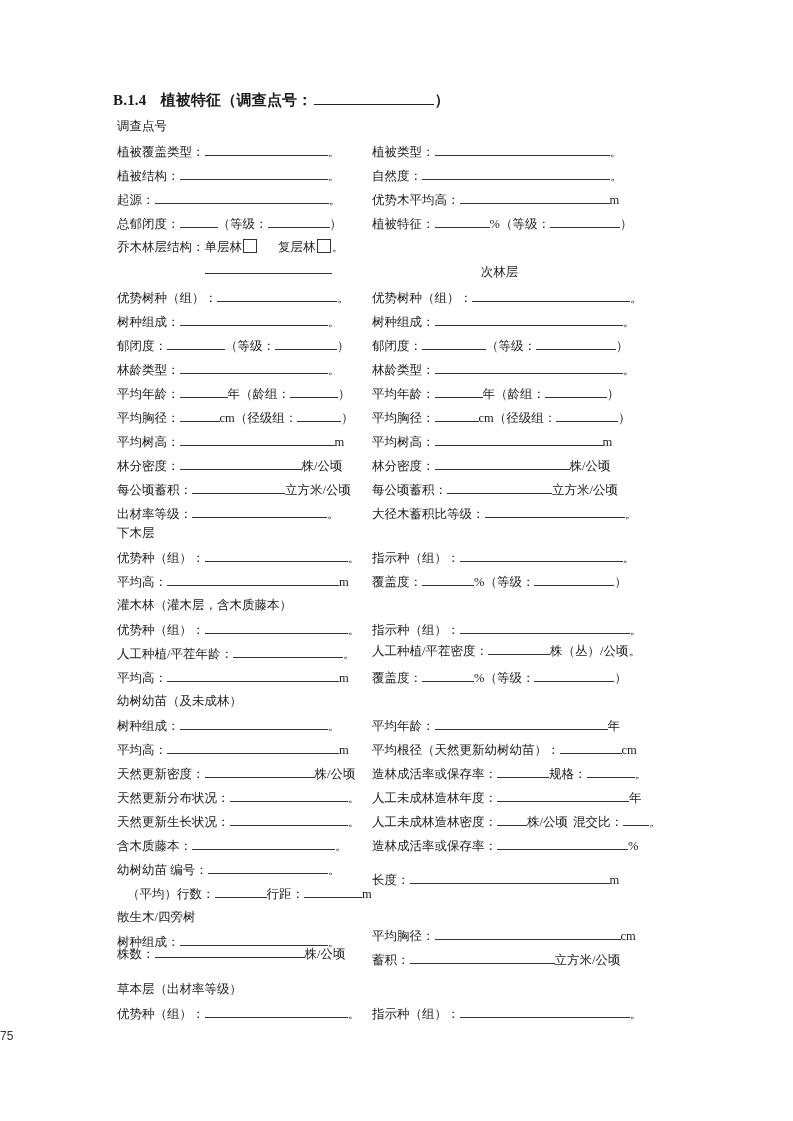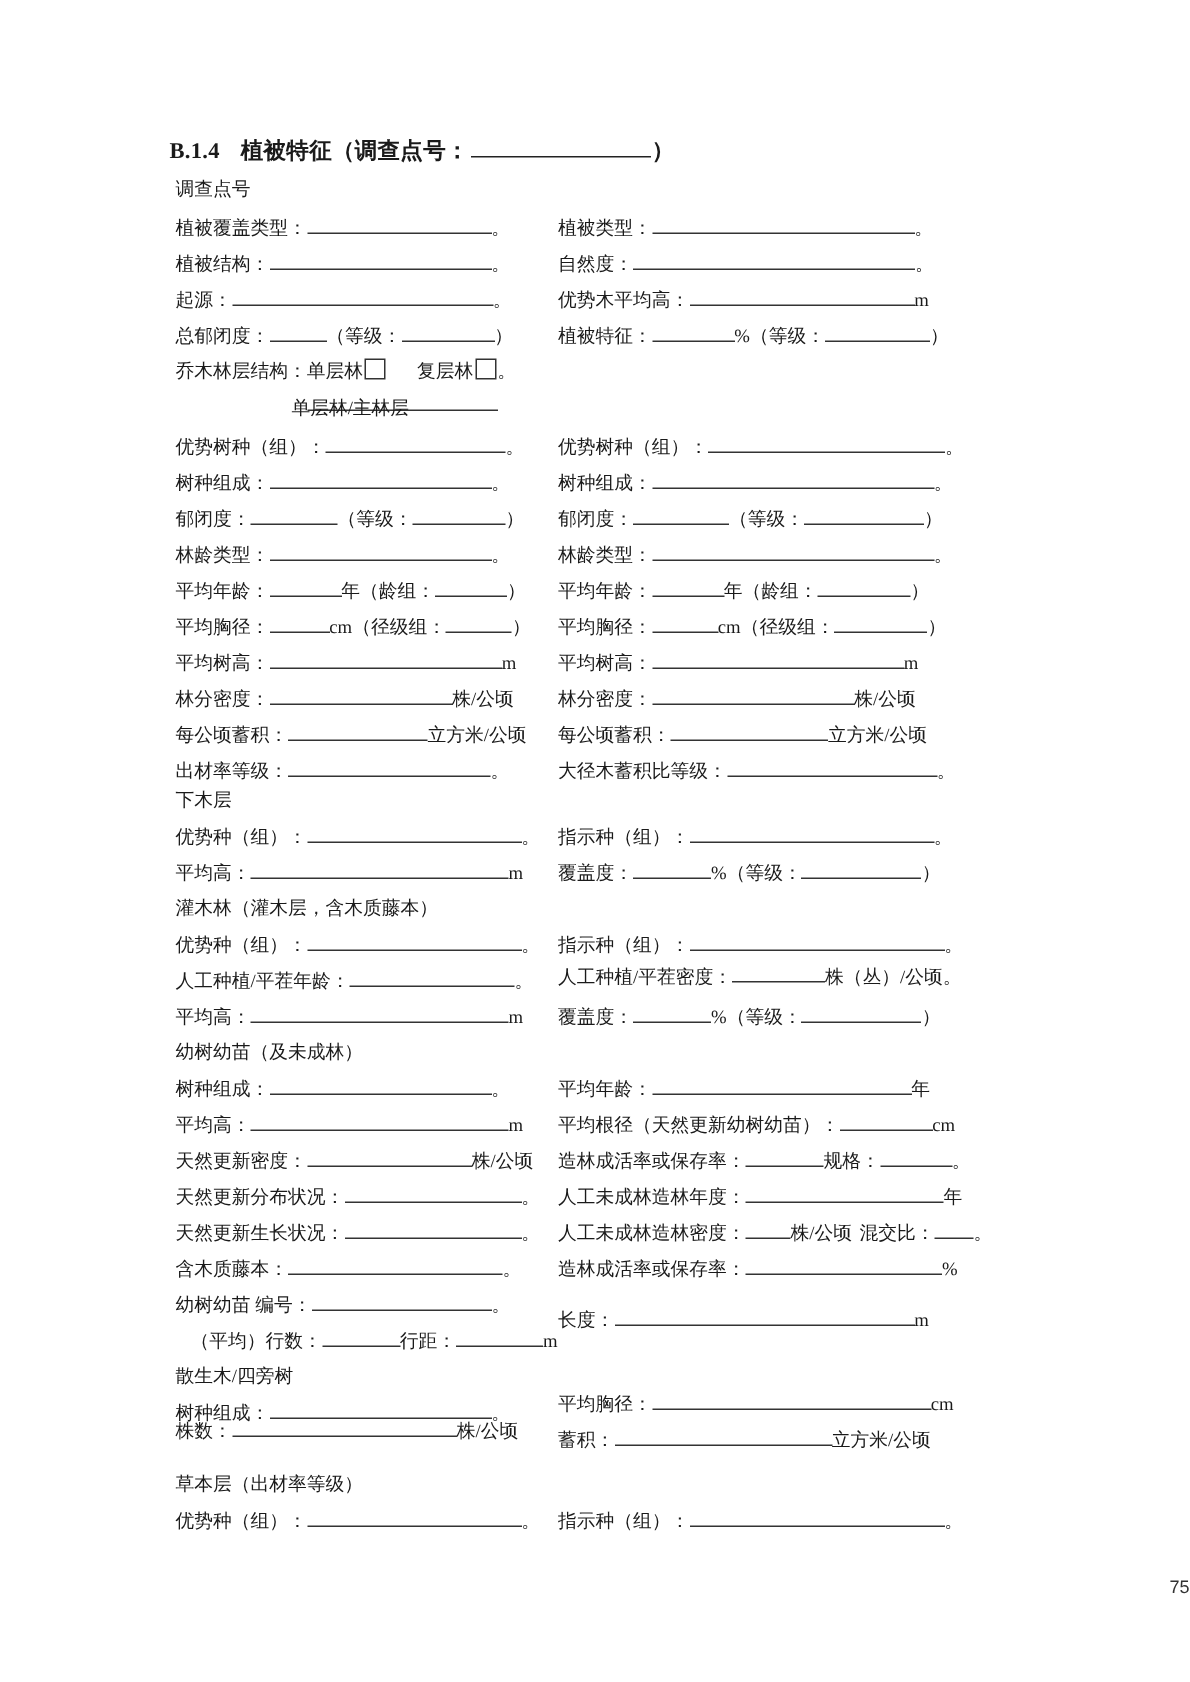--- a/index.html
+++ b/index.html
@@ -94,23 +94,23 @@
     border-bottom: 1px solid #333;
     padding-bottom: 18px;
   }
 
   .period { letter-spacing: 0; }
 
   
   .pagenum {
     position: absolute;
     left: 0;
-    top: 1051px;
+    top: 1029px;
     width: 793px;
-    text-align: right;
+    text-align: left;
     font-size: 12px;
     font-family: "Liberation Sans", sans-serif;
     color: #333;
   }
 </style>
 </head>
 <body>
 
 <div class="page">
 
@@ -172,22 +172,22 @@
   </div>
   <div class="row col-r" style="top:215px">
     <span class="lbl">植被特征：</span>
     <span class="bl" style="width:55px"></span>
     <span class="unit">%</span>
     <span>（等级：</span>
     <span class="bl" style="width:70px"></span>
     <span>）</span>
   </div>
 
-  <div class="ctr" style="left:117px;top:264px;width:233px">
-    <span>单层林/主林层</span>
+  <div class="ctr" style="left:372px;top:264px;width:255px">
+    <span>次林层</span>
   </div>
 
   <div class="row col-l" style="top:289px">
     <span class="lbl">优势树种（组）：</span>
     <span class="bl" style="width:120px"></span>
     <span class="period">。</span>
   </div>
   <div class="row col-l" style="top:313px">
     <span class="lbl">树种组成：</span>
     <span class="bl" style="width:148px"></span>

